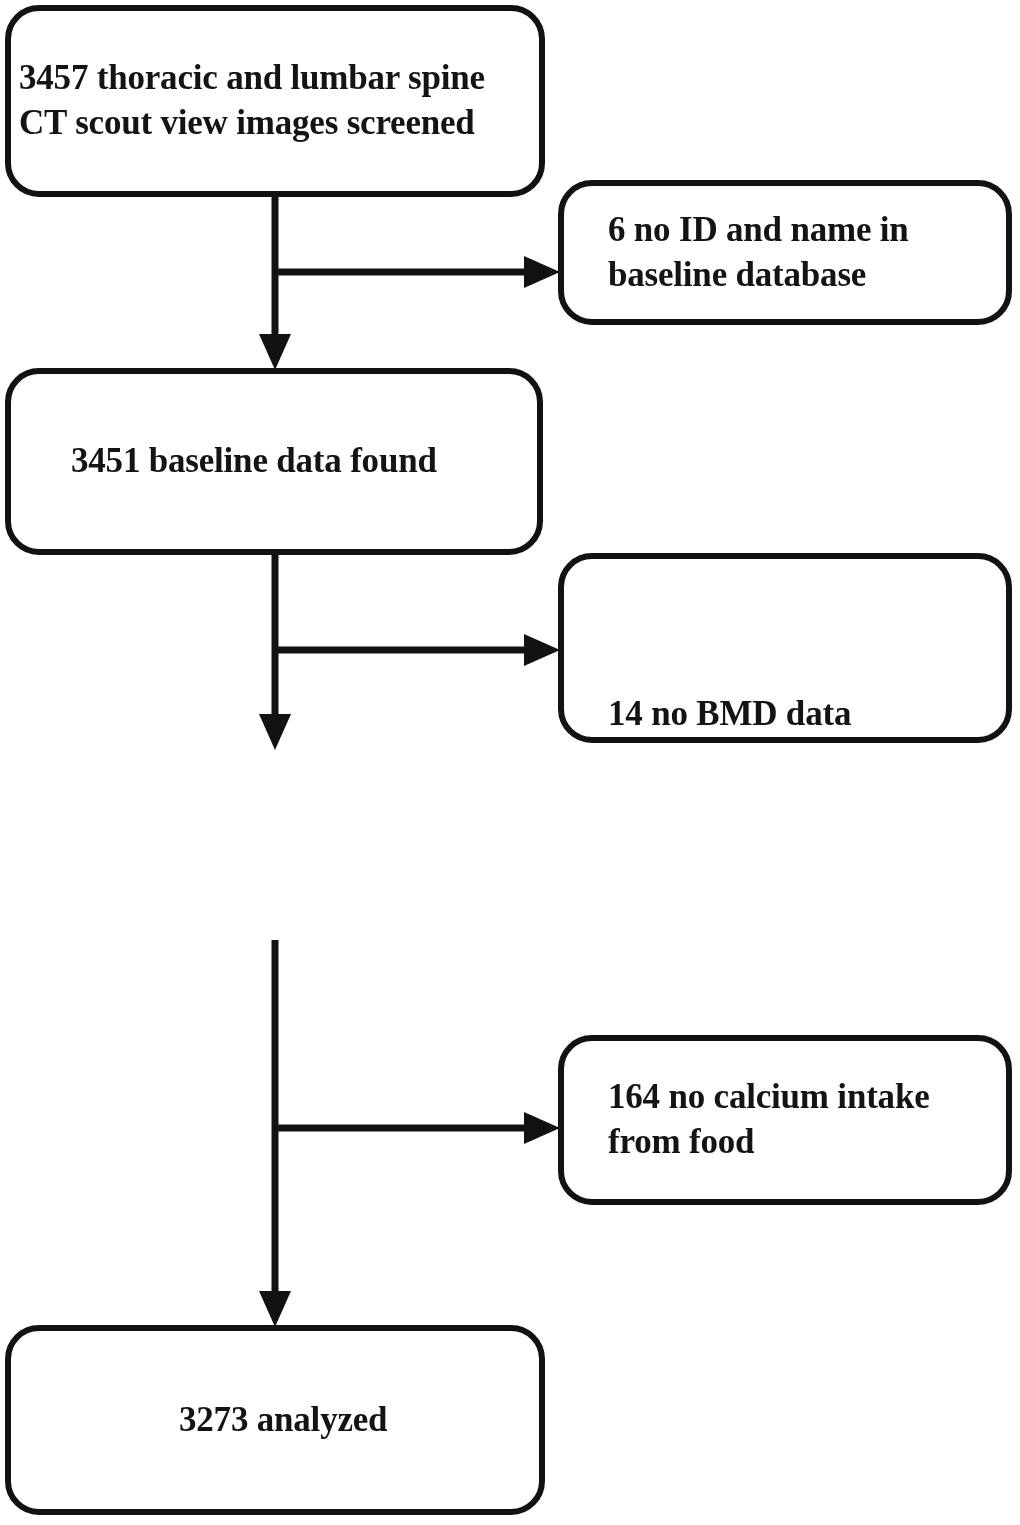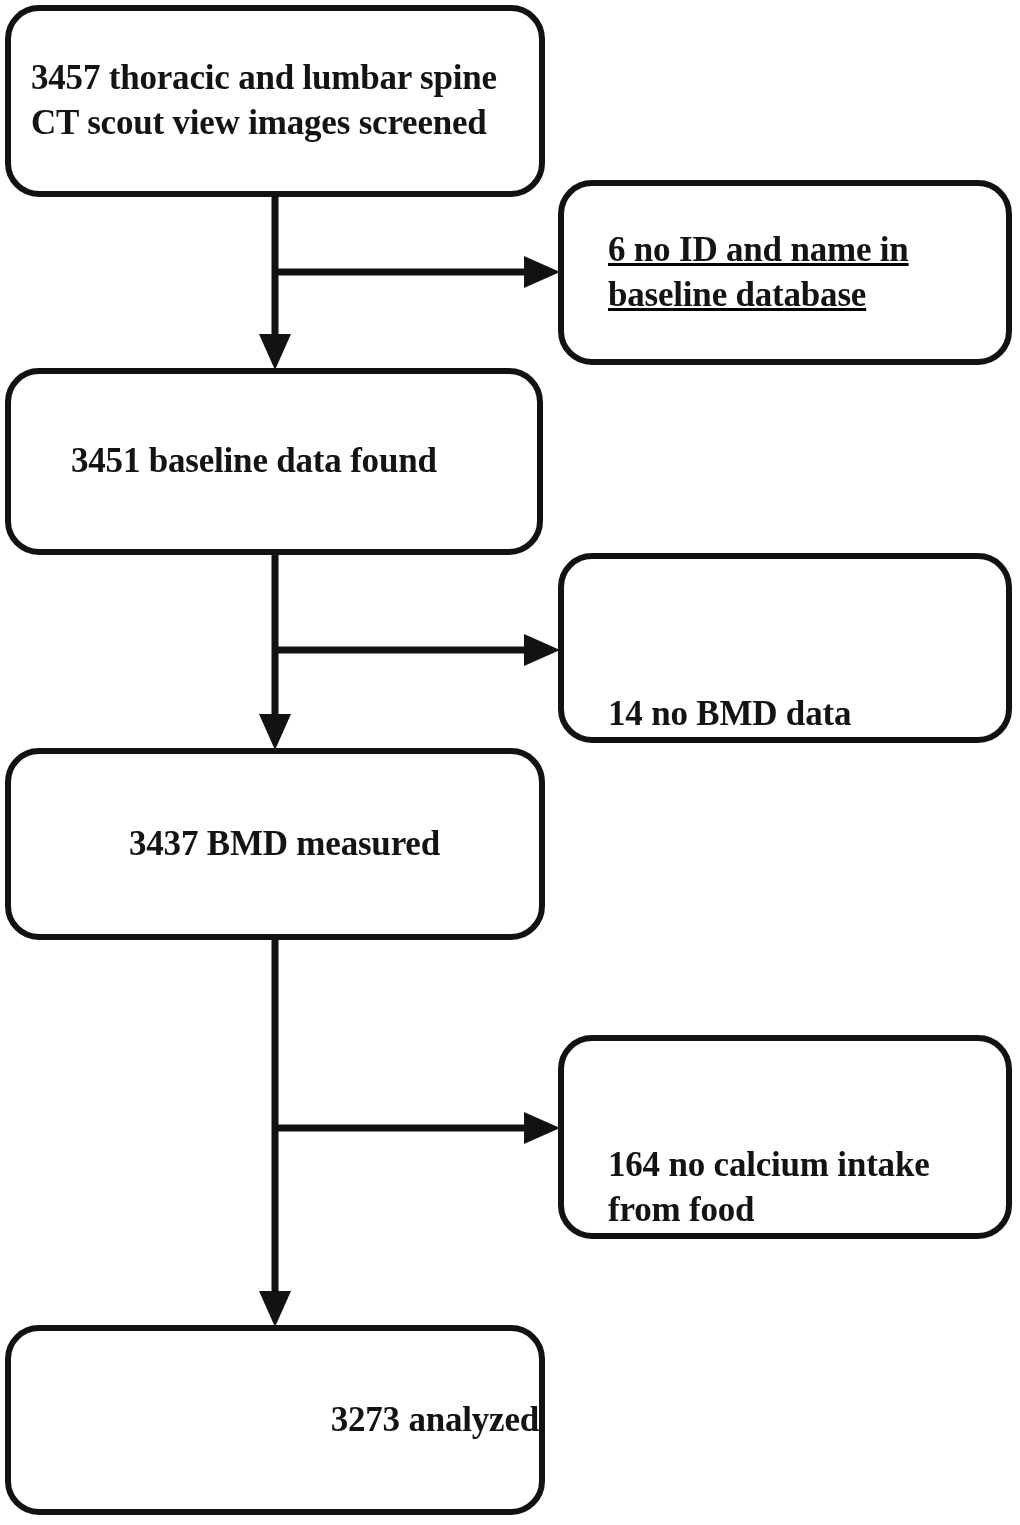--- a/index.html
+++ b/index.html
@@ -29,35 +29,35 @@
   .node .node-text {
     font-weight: bold;
     color: #141414;
     font-size: 35px;
     line-height: 1.28;
     letter-spacing: -0.2px;
     white-space: pre-line;
   }
   
   #node-screened   { left: 5px;  top: 5px;    width: 540px; height: 192px; }
-  #node-screened   .node-text { padding-left: 8px; padding-right: 2px; margin-left: 12px; }
+  #node-screened   .node-text { padding-left: 8px; padding-right: 2px; }
 
   #node-baseline   { left: 5px;  top: 368px;  width: 538px; height: 187px; }
   #node-baseline   .node-text { padding-left: 60px; }
 
   #node-bmd        { left: 5px;  top: 748px;  width: 540px; height: 192px; }
   #node-bmd        .node-text { padding-left: 118px; }
 
-  #node-analyzed   { left: 5px;  top: 1325px; width: 540px; height: 190px; text-align: right; }
+  #node-analyzed   { left: 5px;  top: 1325px; width: 540px; height: 190px; }
   #node-analyzed   .node-text { padding-left: 168px; }
 
   
-  #node-no-id      { left: 558px; top: 180px;  width: 454px; height: 185px; text-decoration: underline; }
+  #node-no-id      { left: 558px; top: 180px;  width: 454px; height: 145px; }
   #node-no-bmd     { left: 558px; top: 553px;  width: 454px; height: 190px; justify-content: flex-end; }
-  #node-no-calcium { left: 558px; top: 1035px; width: 454px; height: 204px; justify-content: flex-end; }
+  #node-no-calcium { left: 558px; top: 1035px; width: 454px; height: 170px; }
   #node-no-id .node-text,
   #node-no-bmd .node-text,
   #node-no-calcium .node-text { padding-left: 44px; padding-right: 10px; }
 
   
   .conn-svg {
     position: absolute;
     left: 0;
     top: 0;
     width: 1020px;
@@ -111,23 +111,20 @@
 
   <div class="node" id="node-screened">
     <div class="node-text">3457 thoracic and lumbar spine
 CT scout view images screened</div>
   </div>
 
   <div class="node" id="node-baseline">
     <div class="node-text">3451 baseline data found</div>
   </div>
 
-  <div class="node" id="node-bmd">
-    <div class="node-text">3437 BMD measured</div>
-  </div>
 
   <div class="node" id="node-analyzed">
     <div class="node-text">3273 analyzed</div>
   </div>
 
   <div class="node" id="node-no-id">
     <div class="node-text">6 no ID and name in
 baseline database</div>
   </div>
 

